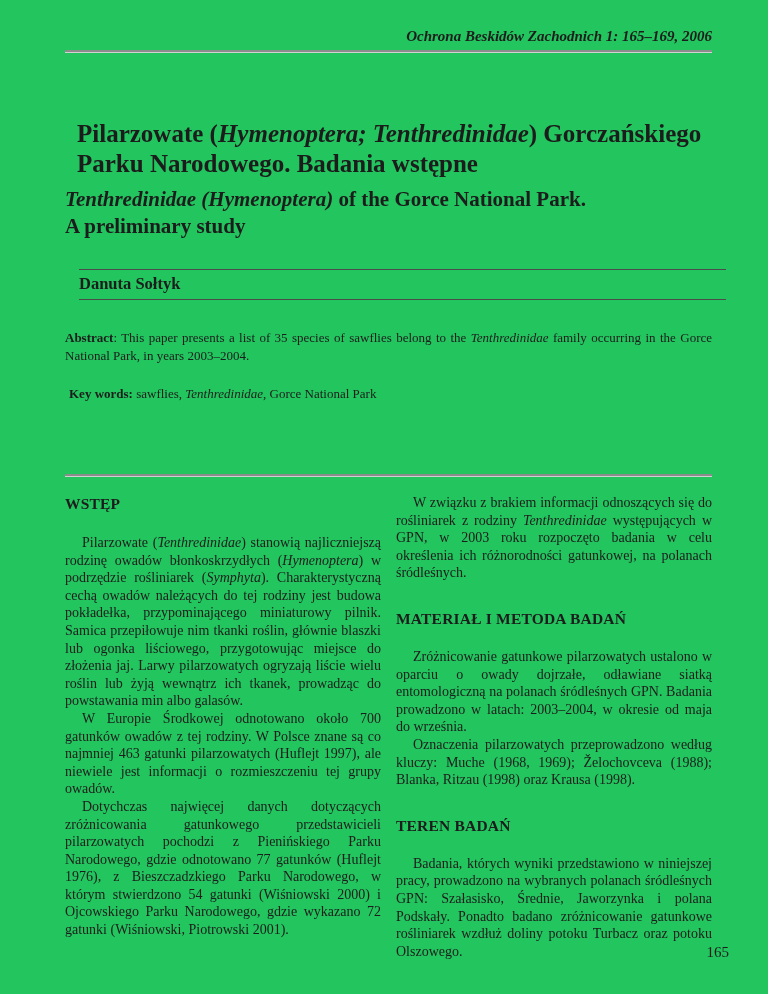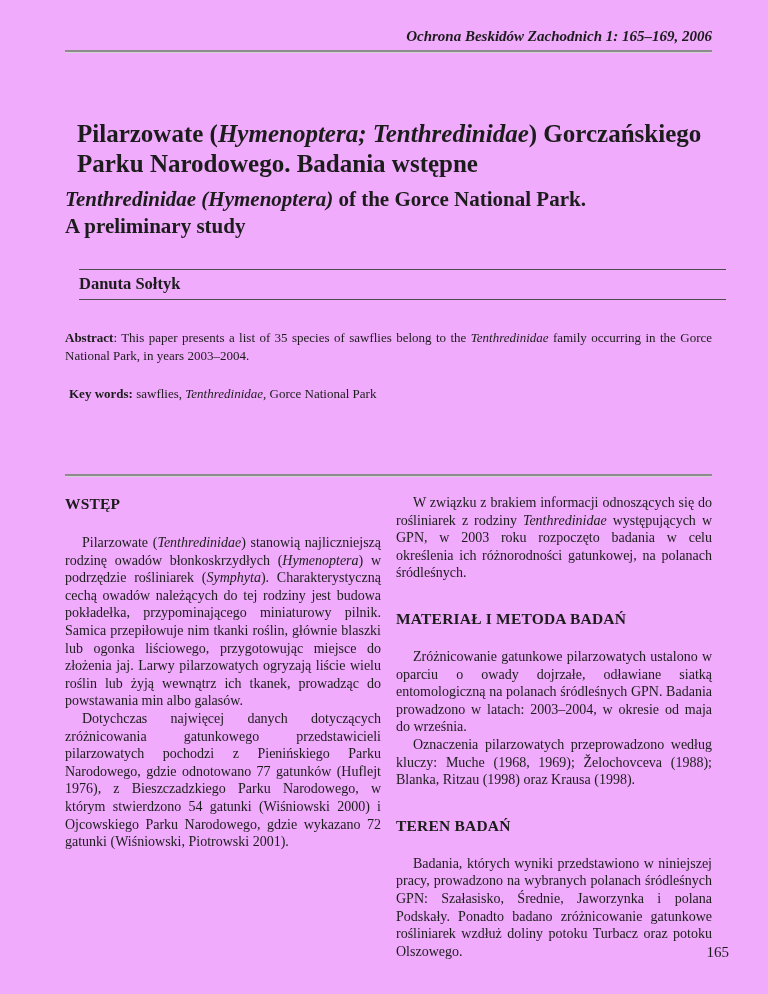--- a/index.html
+++ b/index.html
@@ -4,21 +4,21 @@
 <style>
   html, body {
     margin: 0;
     padding: 0;
     background: #ffffff;
   }
   .page {
     position: relative;
     width: 768px;
     height: 994px;
-    background: #f0abfc;
+    background: #22c55e;
     font-family: "Liberation Serif", "DejaVu Serif", serif;
     color: #1c1c1c;
     overflow: hidden;
   }
   .journal-header {
     position: absolute;
     left: 65px;
     top: 28px;
     width: 647px;
     text-align: right;
@@ -154,20 +154,21 @@
   <p class="keywords"><span style="font-weight: bold;">Key words:</span><span> sawflies, </span><span style="font-style: italic;">Tenthredinidae</span><span>, Gorce National Park</span></p>
 
 
   <div class="rule rule-2"></div>
 
   <div class="columns">
 
     <div class="col col-left">
       <h3 class="sec-heading">WSTĘP</h3>
       <p class="body-para"><span>Pilarzowate (</span><span style="font-style: italic;">Tenthredinidae</span><span>) stanowią najliczniejszą rodzinę owadów błonkoskrzydłych (</span><span style="font-style: italic;">Hymenoptera</span><span>) w podrzędzie rośliniarek (</span><span style="font-style: italic;">Symphyta</span><span>). Charakterystyczną cechą owadów należących do tej rodziny jest budowa pokładełka, przypominającego miniaturowy pilnik. Samica przepiłowuje nim tkanki roślin, głównie blaszki lub ogonka liściowego, przygotowując miejsce do złożenia jaj. Larwy pilarzowatych ogryzają liście wielu roślin lub żyją wewnątrz ich tkanek, prowadząc do powstawania min albo galasów.</span></p>
+      <p class="body-para"><span>W Europie Środkowej odnotowano około 700 gatunków owadów z tej rodziny. W Polsce znane są co najmniej 463 gatunki pilarzowatych (Huflejt 1997), ale niewiele jest informacji o rozmieszczeniu tej grupy owadów.</span></p>
       <p class="body-para"><span>Dotychczas najwięcej danych dotyczących zróżnicowania gatunkowego przedstawicieli pilarzowatych pochodzi z Pienińskiego Parku Narodowego, gdzie odnotowano 77 gatunków (Huflejt 1976), z Bieszczadzkiego Parku Narodowego, w którym stwierdzono 54 gatunki (Wiśniowski 2000) i Ojcowskiego Parku Narodowego, gdzie wykazano 72 gatunki (Wiśniowski, Piotrowski 2001).</span></p>
     </div>
 
     <div class="col col-right">
       <p class="body-para"><span>W związku z brakiem informacji odnoszących się do rośliniarek z rodziny </span><span style="font-style: italic;">Tenthredinidae</span><span> występujących w GPN, w 2003 roku rozpoczęto badania w celu określenia ich różnorodności gatunkowej, na polanach śródleśnych.</span></p>
       <h3 class="sec-heading mt">MATERIAŁ I METODA BADAŃ</h3>
       <p class="body-para"><span>Zróżnicowanie gatunkowe pilarzowatych ustalono w oparciu o owady dojrzałe, odławiane siatką entomologiczną na polanach śródleśnych GPN. Badania prowadzono w latach: 2003–2004, w okresie od maja do września.</span></p>
       <p class="body-para"><span>Oznaczenia pilarzowatych przeprowadzono według kluczy: Muche (1968, 1969); Želochovceva (1988); Blanka, Ritzau (1998) oraz Krausa (1998).</span></p>
       <h3 class="sec-heading mt">TEREN BADAŃ</h3>
       <p class="body-para"><span>Badania, których wyniki przedstawiono w niniejszej pracy, prowadzono na wybranych polanach śródleśnych GPN: Szałasisko, Średnie, Jaworzynka i polana Podskały. Ponadto badano zróżnicowanie gatunkowe rośliniarek wzdłuż doliny potoku Turbacz oraz potoku Olszowego.</span></p>

